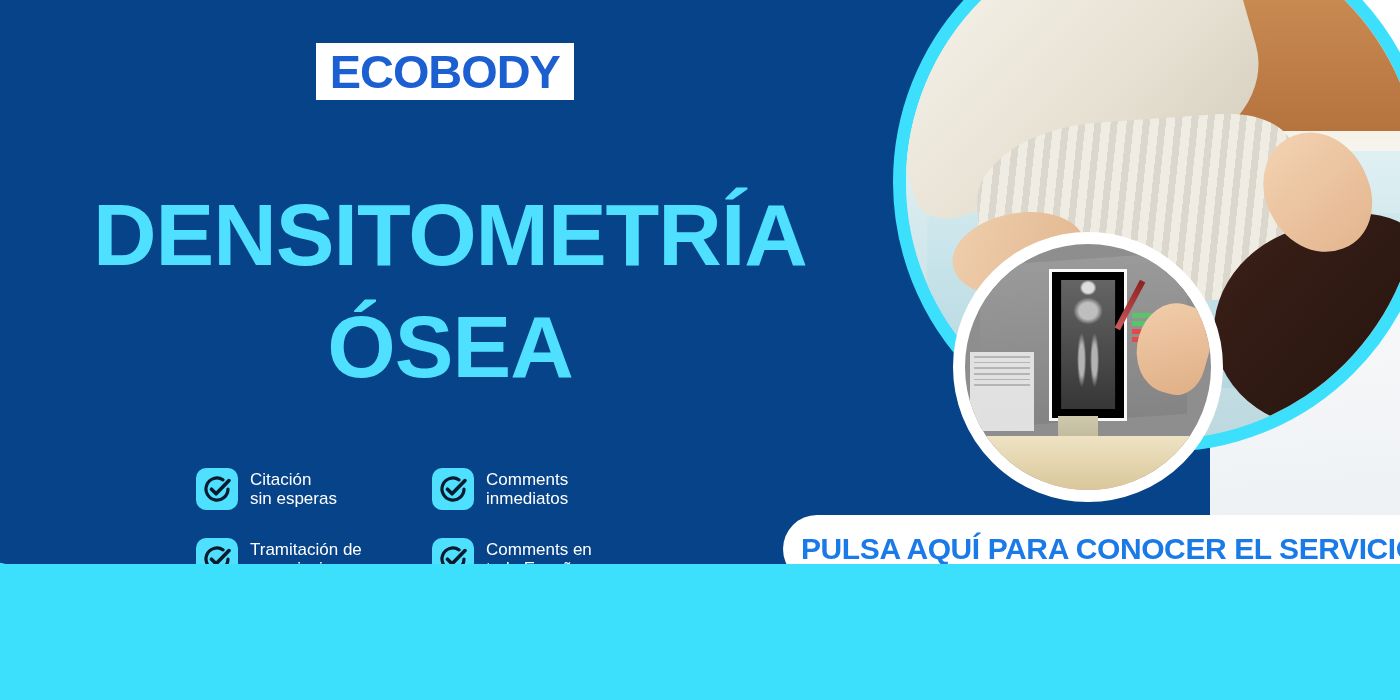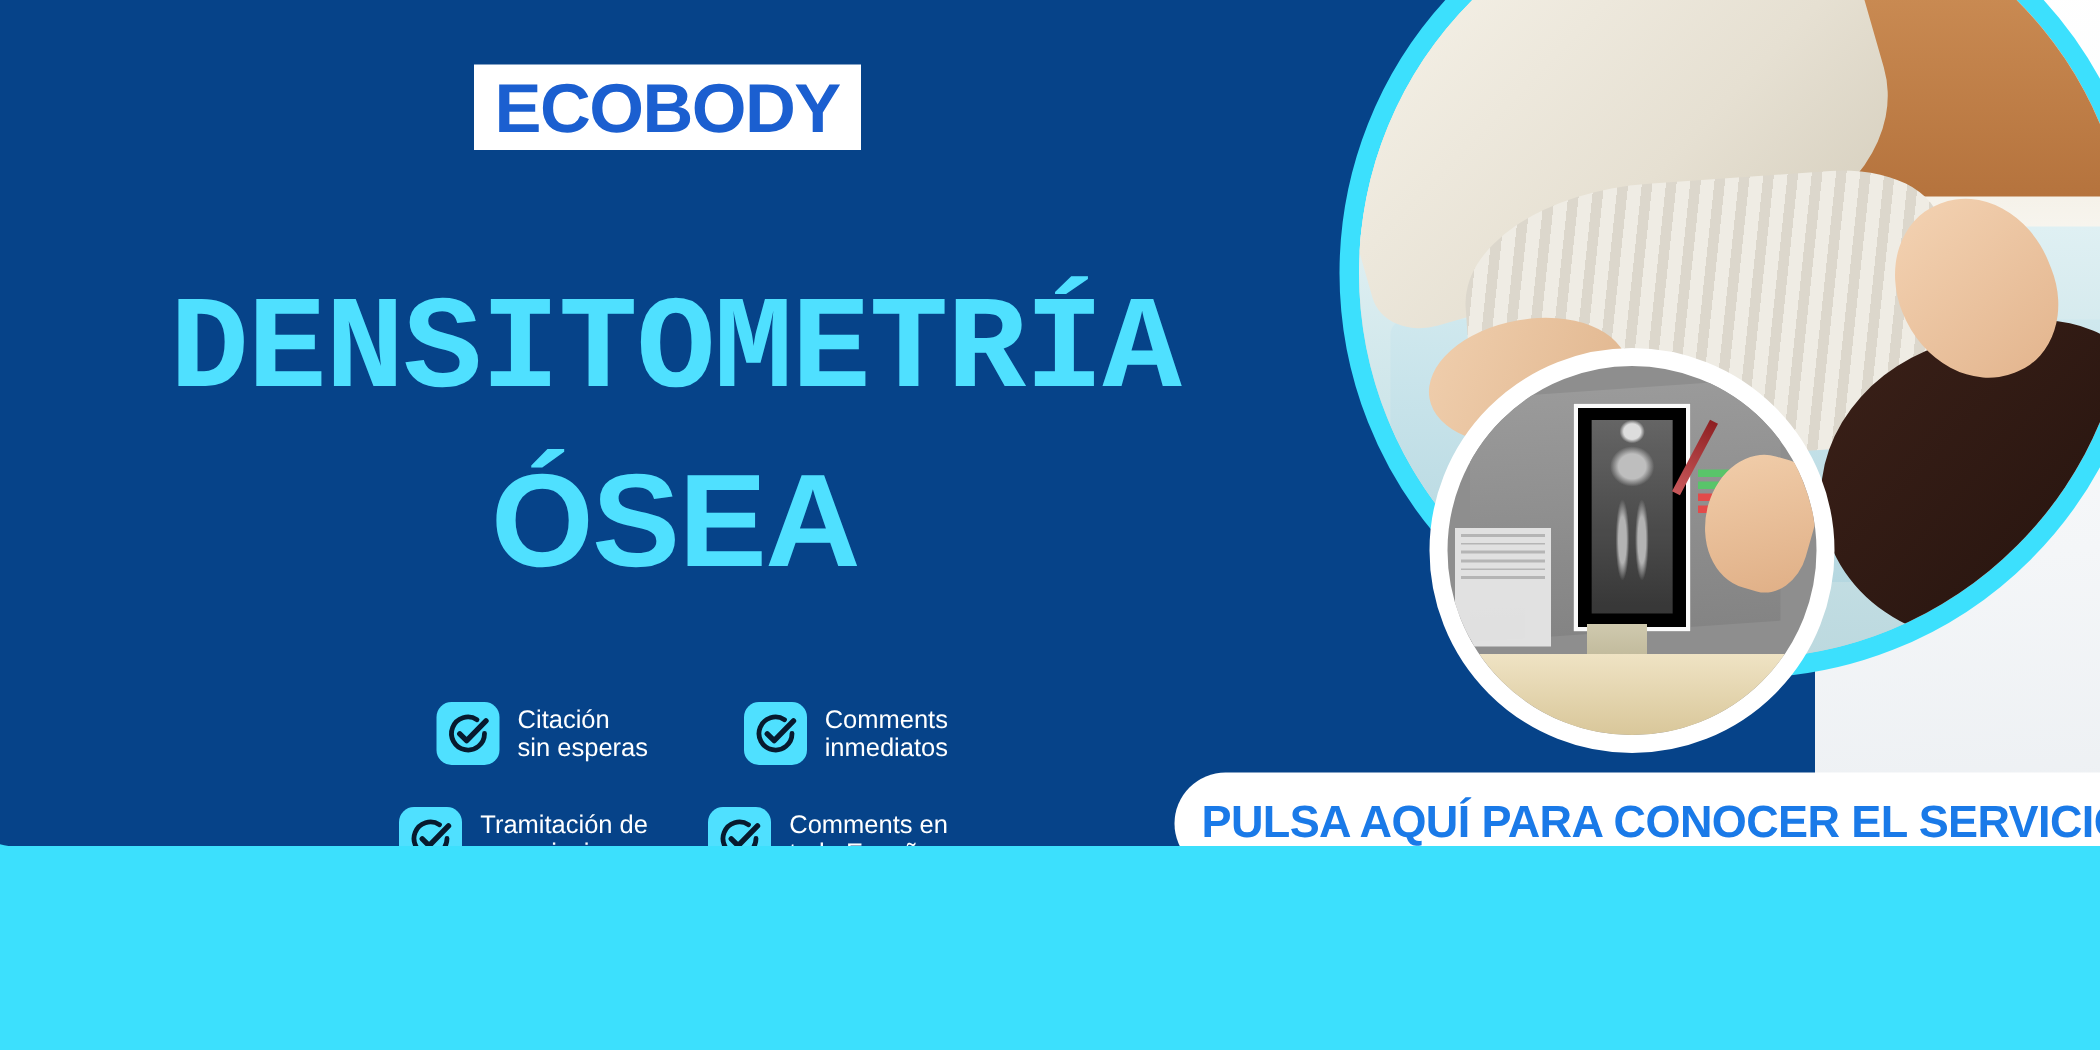--- a/index.html
+++ b/index.html
@@ -185,32 +185,32 @@
 
   
   .headline {
     position:absolute; left:0; top:192px; width:900px;
     z-index:10; text-align:center;
   }
   .headline .l1, .headline .l2 {
     font-weight:bold; color:#4fe0ff; line-height:.98;
     letter-spacing:-1px;
   }
-  .headline .l1 { font-size:88px;font-family:Liberation Mono, monospace; }
+  .headline .l1 { font-size:88px; }
   .headline .l2 { font-size:88px;margin-top:26px; }
 
   
   .features {
     position:absolute; left:196px; top:468px;
     z-index:10;
     display:grid;
     grid-template-columns:236px 200px;
     grid-row-gap:28px;
   }
-  .feat { display:flex; align-items:center;justify-content:flex-end; }
+  .feat { display:flex; align-items:center; }
   .feat-icon {
     width:42px; height:42px; min-width:42px;
     border-radius:10px; background:#4fe0ff;
     display:flex; align-items:center; justify-content:center;
     margin-right:12px;
   }
   .feat-label {
     color:#ffffff; font-size:17px; line-height:1.12;
     white-space:pre-line;
   }

